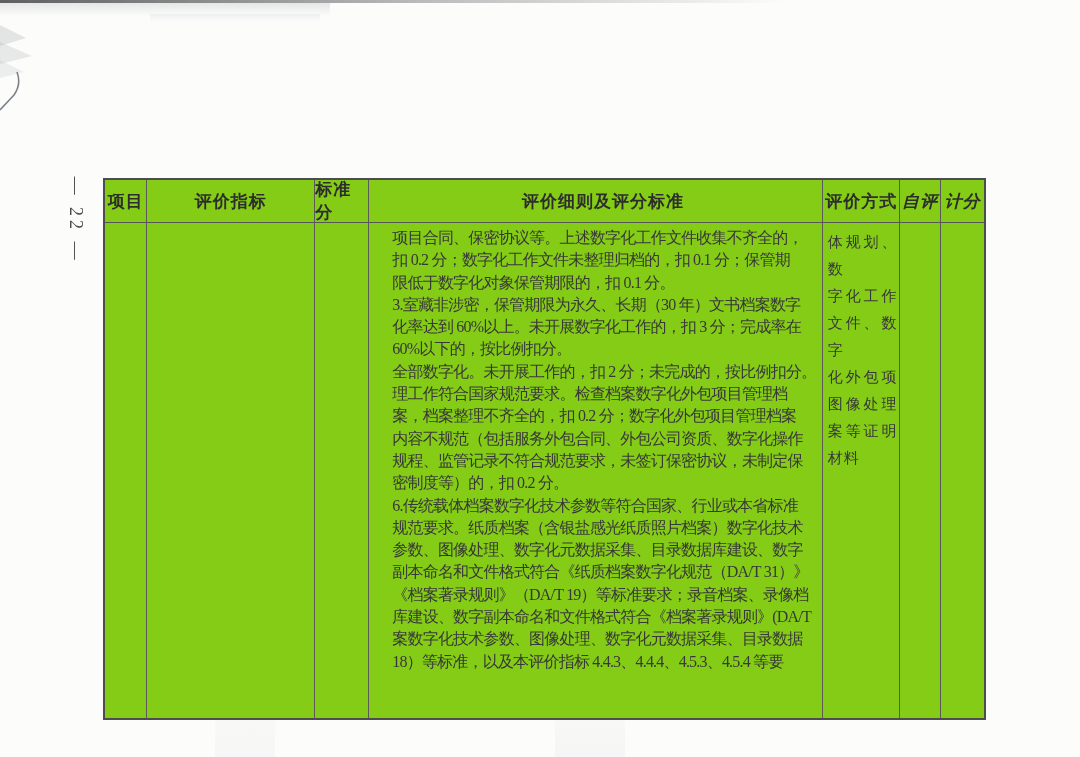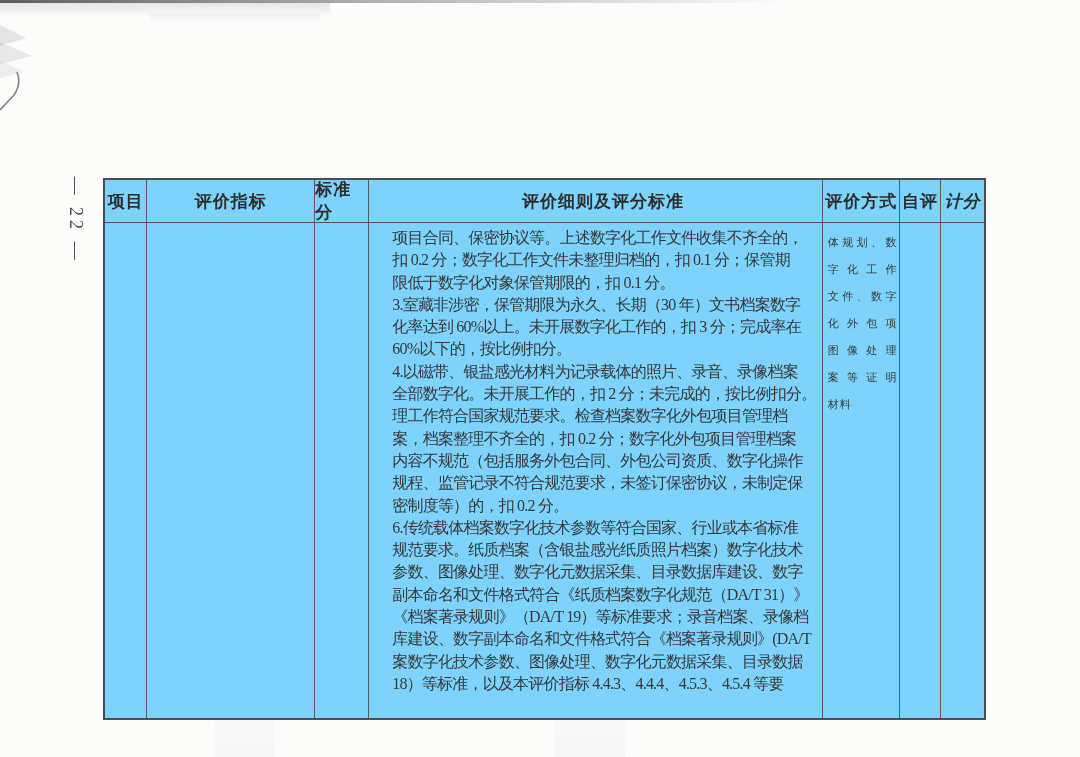--- a/index.html
+++ b/index.html
@@ -24,41 +24,41 @@
   
   .pageno{
     position:absolute;left:34px;top:178px;width:84px;height:84px;
     display:flex;align-items:center;justify-content:center;
     transform:rotate(90deg);
     font-size:18px;letter-spacing:4px;color:#4b4b4b;white-space:nowrap;
   }
   
   .tbl{
     position:absolute;left:103px;top:178px;width:879px;
-    border:2px solid #4d4d4d;box-sizing:content-box;background:#7dd3fc;
+    border:2px solid #4d4d4d;box-sizing:content-box;background:#84cc16;
   }
   .thead{display:flex;height:42px;border-bottom:1px solid #565656;}
   .trow{display:flex;height:495px;}
   .th,.td{box-sizing:border-box;border-right:1px solid #5a5a5a;overflow:hidden;}
   .th:last-child,.td:last-child{border-right:none;}
   .th{
     display:flex;align-items:center;justify-content:center;
     font-family:"Liberation Sans","DejaVu Sans",sans-serif;
     font-weight:bold;font-size:17px;color:#2d2d2d;letter-spacing:1px;
   }
   .c0{width:43px;} .c1{width:171px;} .c2{width:55px;} .c3{width:446px;margin-left:15px;}
-  .c4{width:79px;} .c5{width:41px;} .c6{width:44px;font-style:italic;}
+  .c4{width:79px;} .c5{width:41px;font-style:italic;} .c6{width:44px;font-style:italic;}
   .detail{padding:4px 7px 0 8px;}
   .dline{
     font-size:16px;line-height:22.3px;white-space:nowrap;
     letter-spacing:-0.8px;color:#383838;
   }
   .method{padding:6px 3px 0 5px;}
   .jline{
-    font-size:11px;line-height:27px;color:#383838;
+    font-size:15px;line-height:27px;color:#383838;
     text-align:justify;text-align-last:justify;text-justify:inter-character;
   }
   .jline:last-child{text-align-last:left;letter-spacing:1px;}
 </style>
 </head>
 <body>
 
 <div class="page">
 
   <div class="top-edge"></div>
@@ -89,21 +89,20 @@
       <div class="td c0"></div>
       <div class="td c1"></div>
       <div class="td c2"></div>
       <div class="td c3 detail">
           <div class="dline">项目合同、保密协议等。上述数字化工作文件收集不齐全的，</div>
           <div class="dline">扣 0.2 分；数字化工作文件未整理归档的，扣 0.1 分；保管期</div>
           <div class="dline">限低于数字化对象保管期限的，扣 0.1 分。</div>
           <div class="dline">3.室藏非涉密，保管期限为永久、长期（30 年）文书档案数字</div>
           <div class="dline">化率达到 60%以上。未开展数字化工作的，扣 3 分；完成率在</div>
           <div class="dline">60%以下的，按比例扣分。</div>
-          <div class="dline">4.以磁带、银盐感光材料为记录载体的照片、录音、录像档案</div>
           <div class="dline">全部数字化。未开展工作的，扣 2 分；未完成的，按比例扣分。</div>
           <div class="dline">理工作符合国家规范要求。检查档案数字化外包项目管理档</div>
           <div class="dline">案，档案整理不齐全的，扣 0.2 分；数字化外包项目管理档案</div>
           <div class="dline">内容不规范（包括服务外包合同、外包公司资质、数字化操作</div>
           <div class="dline">规程、监管记录不符合规范要求，未签订保密协议，未制定保</div>
           <div class="dline">密制度等）的，扣 0.2 分。</div>
           <div class="dline">6.传统载体档案数字化技术参数等符合国家、行业或本省标准</div>
           <div class="dline">规范要求。纸质档案（含银盐感光纸质照片档案）数字化技术</div>
           <div class="dline">参数、图像处理、数字化元数据采集、目录数据库建设、数字</div>
           <div class="dline">副本命名和文件格式符合《纸质档案数字化规范（DA/T 31）》</div>

